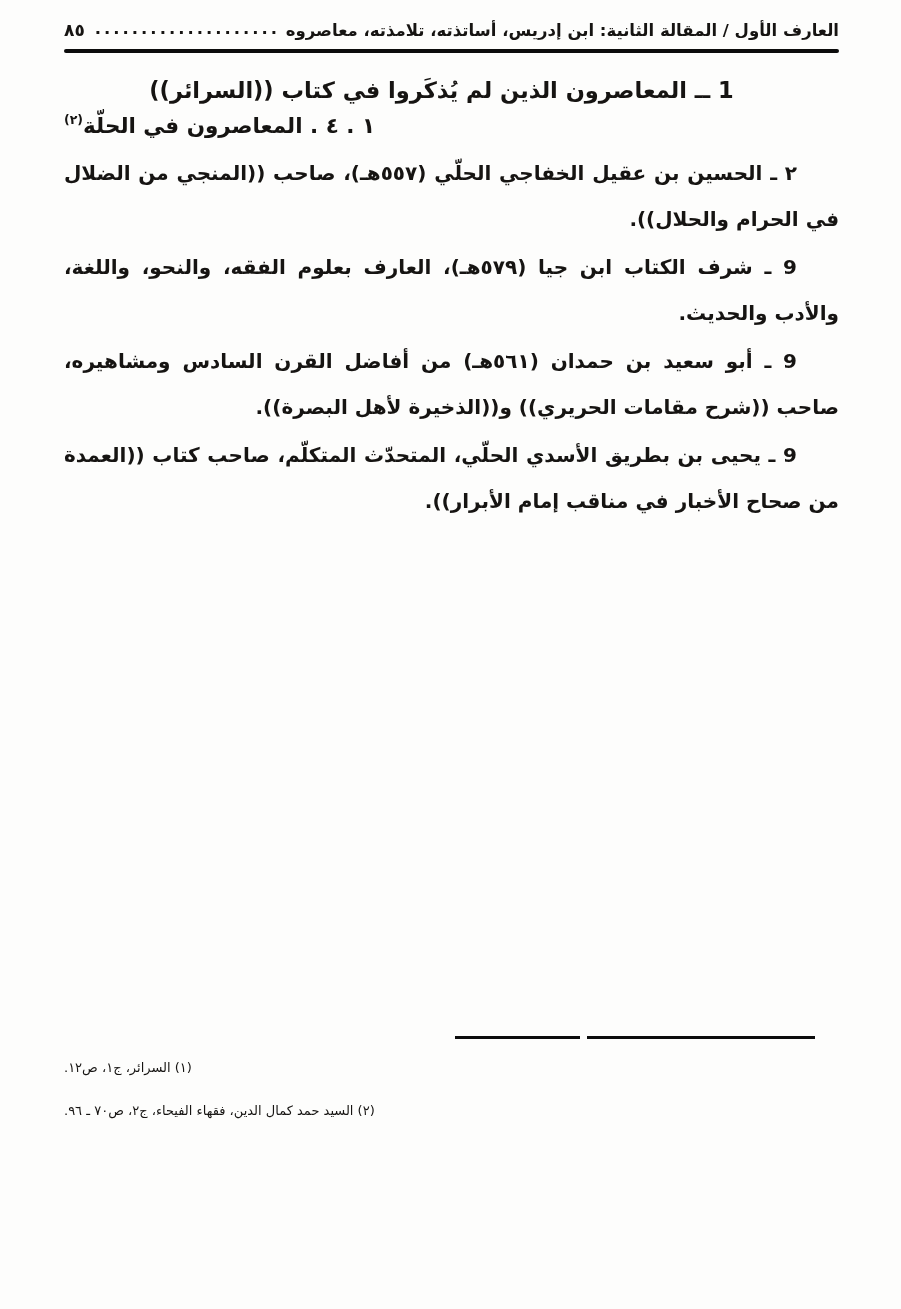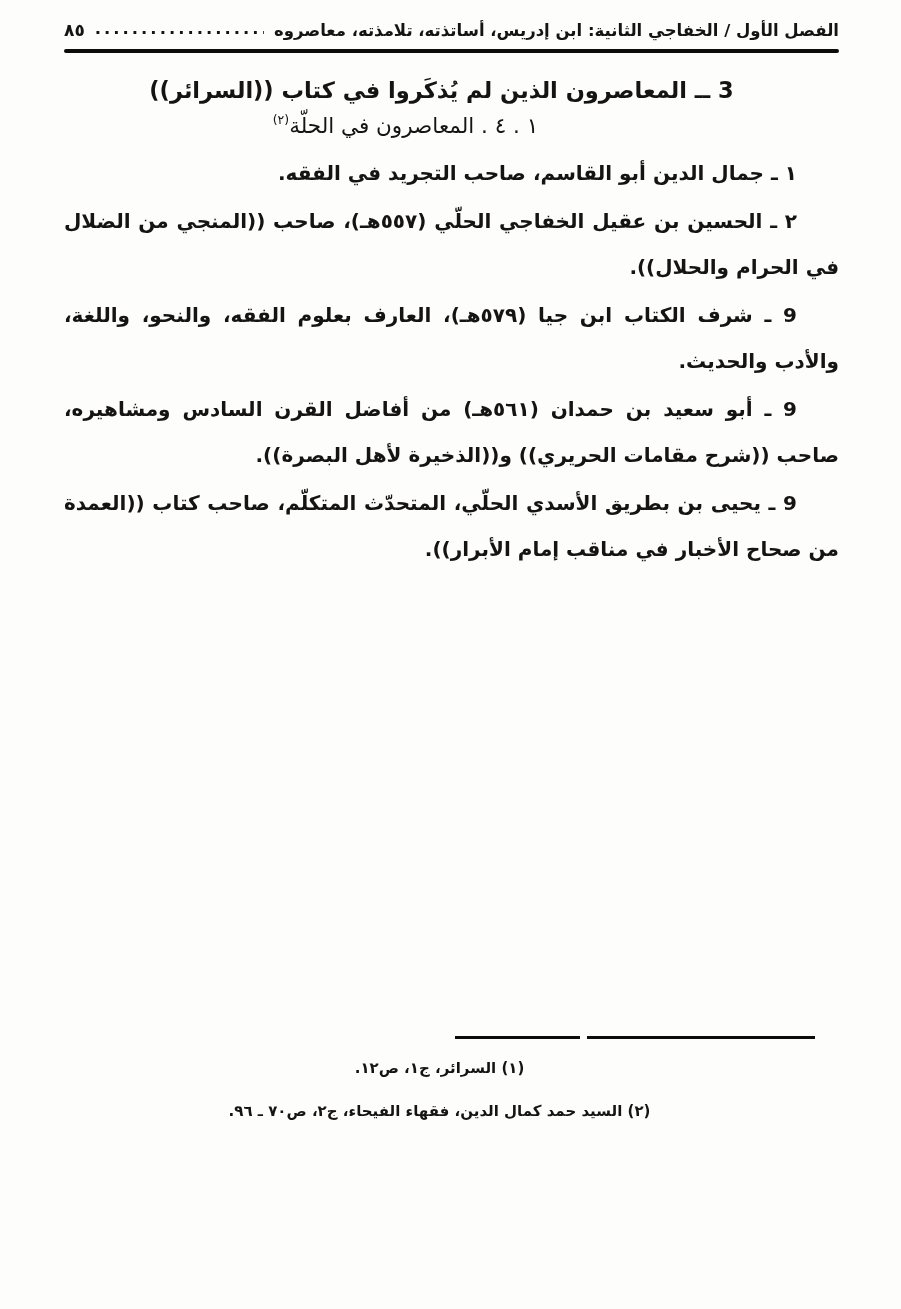--- a/index.html
+++ b/index.html
@@ -63,22 +63,22 @@
   }
   .section-heading {
     margin: 24px 20px 0 0;
     font-size: 22.5px;
     font-weight: bold;
     text-align: center;
   }
   .subheading {
     margin: 10px 92px 0 0;
     font-size: 21.5px;
-    font-weight: normal;
-    text-align: center;
+    font-weight: bold;
+    text-align: left;
   }
   .items { margin-top: 12px; }
   .item {
     margin: 2px 0 0;
     font-size: 20px;
     font-weight: bold;
     line-height: 46px;
     text-align: justify;
     text-indent: 42px;
   }
@@ -94,49 +94,48 @@
     display: flex;
     direction: rtl;
     gap: 7px;
     padding-right: 24px;
   }
   .fn-rule .seg { height: 3px; background: #0c0c0c; }
   .seg-a { width: 228px; }
   .seg-b { width: 125px; }
   .footnote {
     margin: 16px 24px 0 0;
-    font-size: 15px;
-    font-weight: bold;
+    font-size: 13px;
+    font-weight: normal;
     line-height: 26px;
-    text-align: center;
+    text-align: left;
   }
   .footnote + .footnote { margin-top: 17px; }
 </style>
 </head>
 <body>
 
 <div class="page">
 
   <header class="running-head">
-    <span class="running-title">الفصل الأول / الخفاجي الثانية: ابن إدريس، أساتذته، تلامذته، معاصروه</span>
+    <span class="running-title">العارف الأول / المقالة الثانية: ابن إدريس، أساتذته، تلامذته، معاصروه</span>
     <span class="leader">......................................</span>
     <span class="page-number">٨٥</span>
   </header>
 
   <div class="head-rule"></div>
 
   <main class="content">
 
 
-    <h2 class="section-heading">3 ــ المعاصرون الذين لم يُذكَروا في كتاب ((السرائر))</h2>
+    <h2 class="section-heading">1 ــ المعاصرون الذين لم يُذكَروا في كتاب ((السرائر))</h2>
 
     <h3 class="subheading"><span>١ . ٤ . المعاصرون في الحلّة</span><sup class="fn-ref">(٢)</sup></h3>
 
     <div class="items">
-      <p class="item">١ ـ جمال الدين أبو القاسم، صاحب التجريد في الفقه.</p>
       <p class="item">٢ ـ الحسين بن عقيل الخفاجي الحلّي (٥٥٧هـ)، صاحب ((المنجي من الضلال في الحرام والحلال)).</p>
       <p class="item">9 ـ شرف الكتاب ابن جيا (٥٧٩هـ)، العارف بعلوم الفقه، والنحو، واللغة، والأدب والحديث.</p>
       <p class="item">9 ـ أبو سعيد بن حمدان (٥٦١هـ) من أفاضل القرن السادس ومشاهيره، صاحب ((شرح مقامات الحريري)) و((الذخيرة لأهل البصرة)).</p>
       <p class="item">9 ـ يحيى بن بطريق الأسدي الحلّي، المتحدّث المتكلّم، صاحب كتاب ((العمدة من صحاح الأخبار في مناقب إمام الأبرار)).</p>
     </div>
 
   </main>
 
   <footer class="footnotes">
     <div class="fn-rule">

